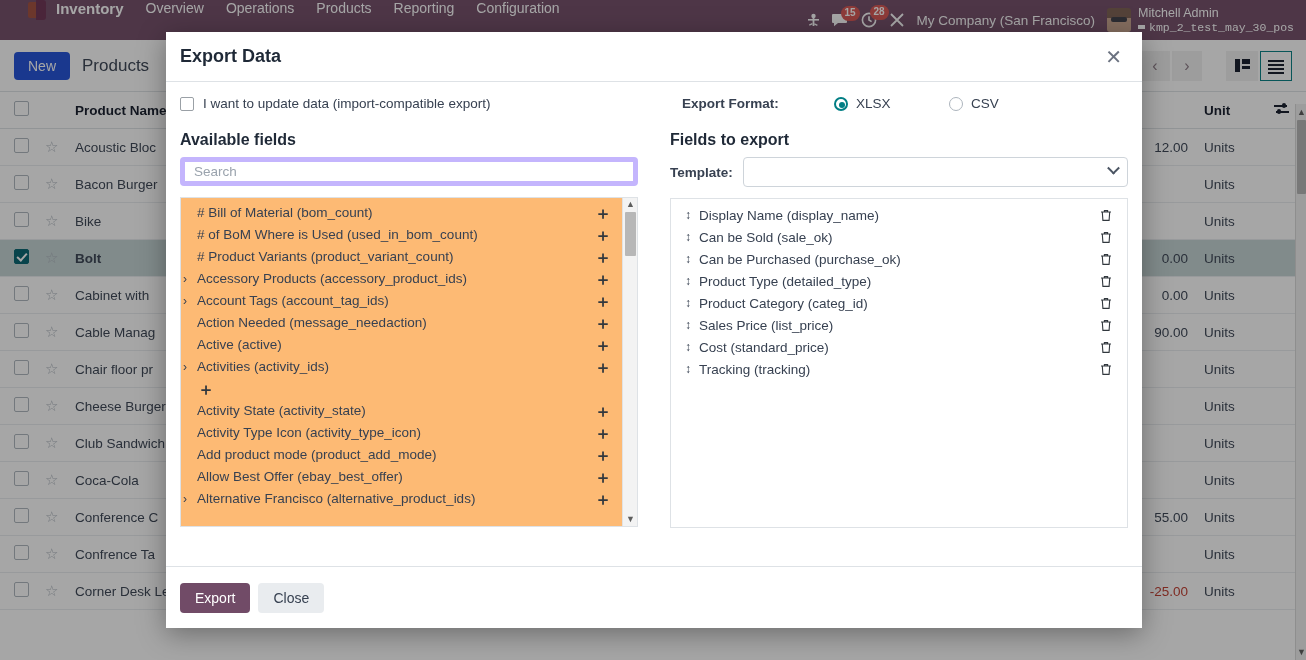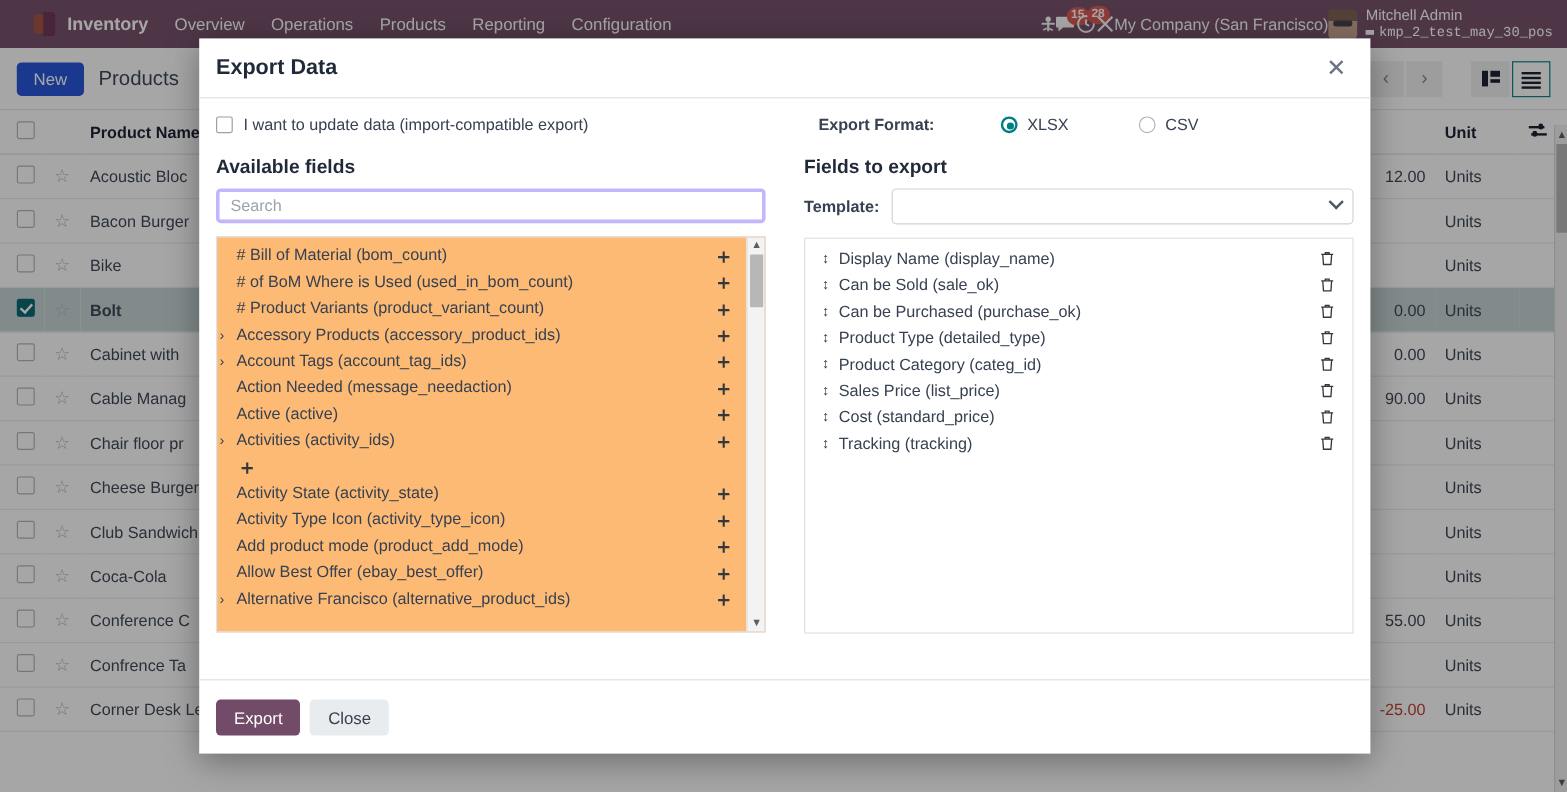--- a/index.html
+++ b/index.html
@@ -9,39 +9,39 @@
     overflow: hidden;
     background: #ffffff;
   }
   #app { position: relative; width: 1306px; height: 660px; }
 
   
   .bg-layer { position: absolute; inset: 0; background: #ffffff; }
 
   .navbar {
     height: 40px; background: #714B67; color: #ffffff;
-    display: flex; align-items: center; padding: 0 12px;
+    display: flex; padding: 0 12px;
     font-size: 14px;
   }
   .brand-logo {
     width: 18px; height: 20px; margin-right: 10px; margin-left: 16px;
     position: relative;
   }
   .brand-logo .cube-a {
     position: absolute; left: 0; top: 2px; width: 9px; height: 16px;
     background: #a24c3a; border-radius: 2px 0 0 2px;
   }
   .brand-logo .cube-b {
     position: absolute; left: 8px; top: 0px; width: 10px; height: 20px;
     background: #6b2f52; border-radius: 0 3px 3px 0;
   }
   .nav-app-name { font-weight: 600; font-size: 15px; margin-right: 22px; }
   .nav-item { font-size: 14px; margin-right: 22px; cursor: pointer; white-space: nowrap; }
   .nav-spacer { flex: 1; }
-  .nav-right { display: flex; align-items: center; gap: 0; }
+  .nav-right { display: flex; align-items: center; gap: 12px; }
   .nav-icon { position: relative; display: flex; align-items: center; font-size: 14px; }
   .badge {
     position: absolute; top: -7px; left: 9px;
     background: #d9534f; color: #fff; border-radius: 9px;
     font-size: 10px; line-height: 14px; min-width: 17px; height: 15px;
     text-align: center; padding: 0 4px; font-weight: 600;
   }
   .nav-company { font-size: 13.5px; white-space: nowrap; }
   .nav-user { display: flex; align-items: center; gap: 7px; }
   .avatar {
@@ -162,21 +162,21 @@
     width: 14px; height: 14px; border: 1px solid #9aa0a6; border-radius: 2px; background:#fff;
   }
   .update-lbl { font-size: 13.5px; color: #374151; }
 
   .cols { display: flex; gap: 32px; }
   .col-left { width: 458px; }
   .col-right { flex: 1; }
   .sec-title { font-size: 16px; font-weight: 700; color: #1f2937; margin-bottom: 8px; }
 
   .search-box {
-    width: 100%; height: 29px; border: 3px solid #c4b5fd; border-radius: 4px;
+    width: 100%; height: 29px; border: 5px solid #c4b5fd; border-radius: 4px;
     padding: 0 9px; font-size: 13.5px; color: #374151;
     font-family: "Liberation Sans", sans-serif; outline: none;
   }
   .search-box::placeholder { color: #9aa3ad; }
 
   .tmpl-row { display: flex; align-items: center; gap: 10px; }
   .tmpl-lbl { font-size: 13.5px; font-weight: 700; color: #374151; }
   .tmpl-select {
     flex: 1; height: 30px; border: 1px solid #ced4da; border-radius: 4px;
     background: #fff; position: relative; display:flex; align-items:center;

